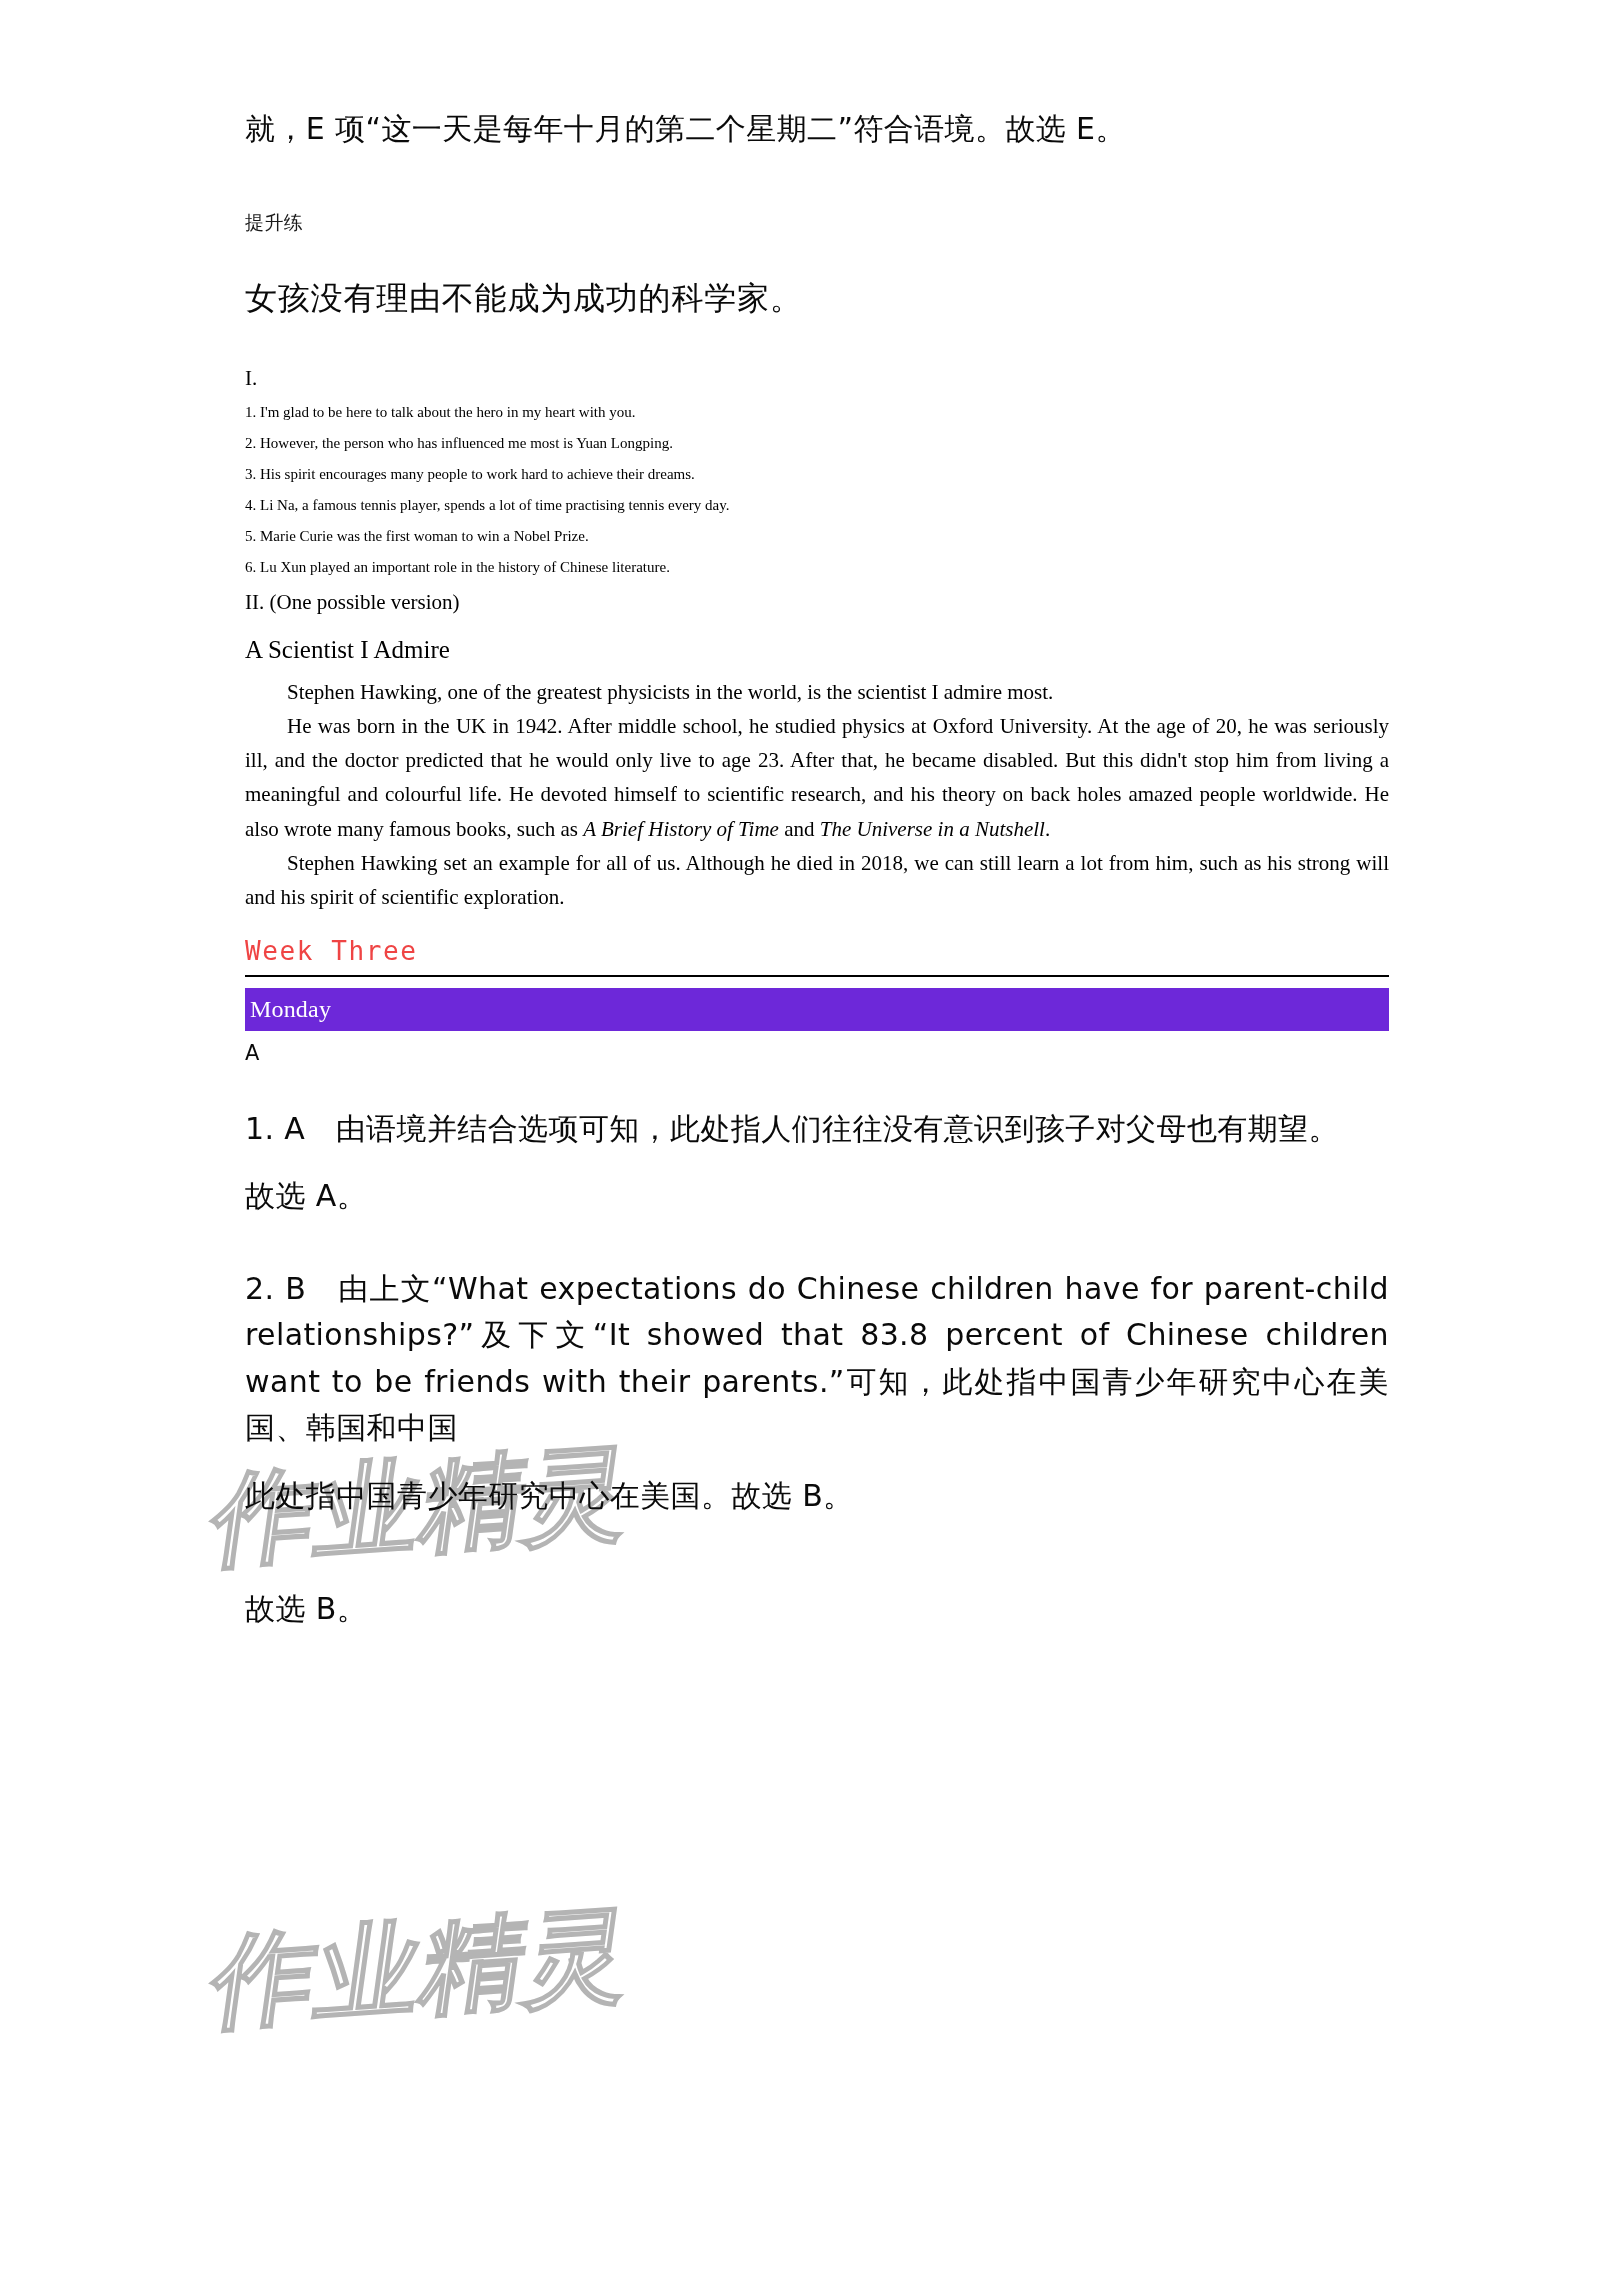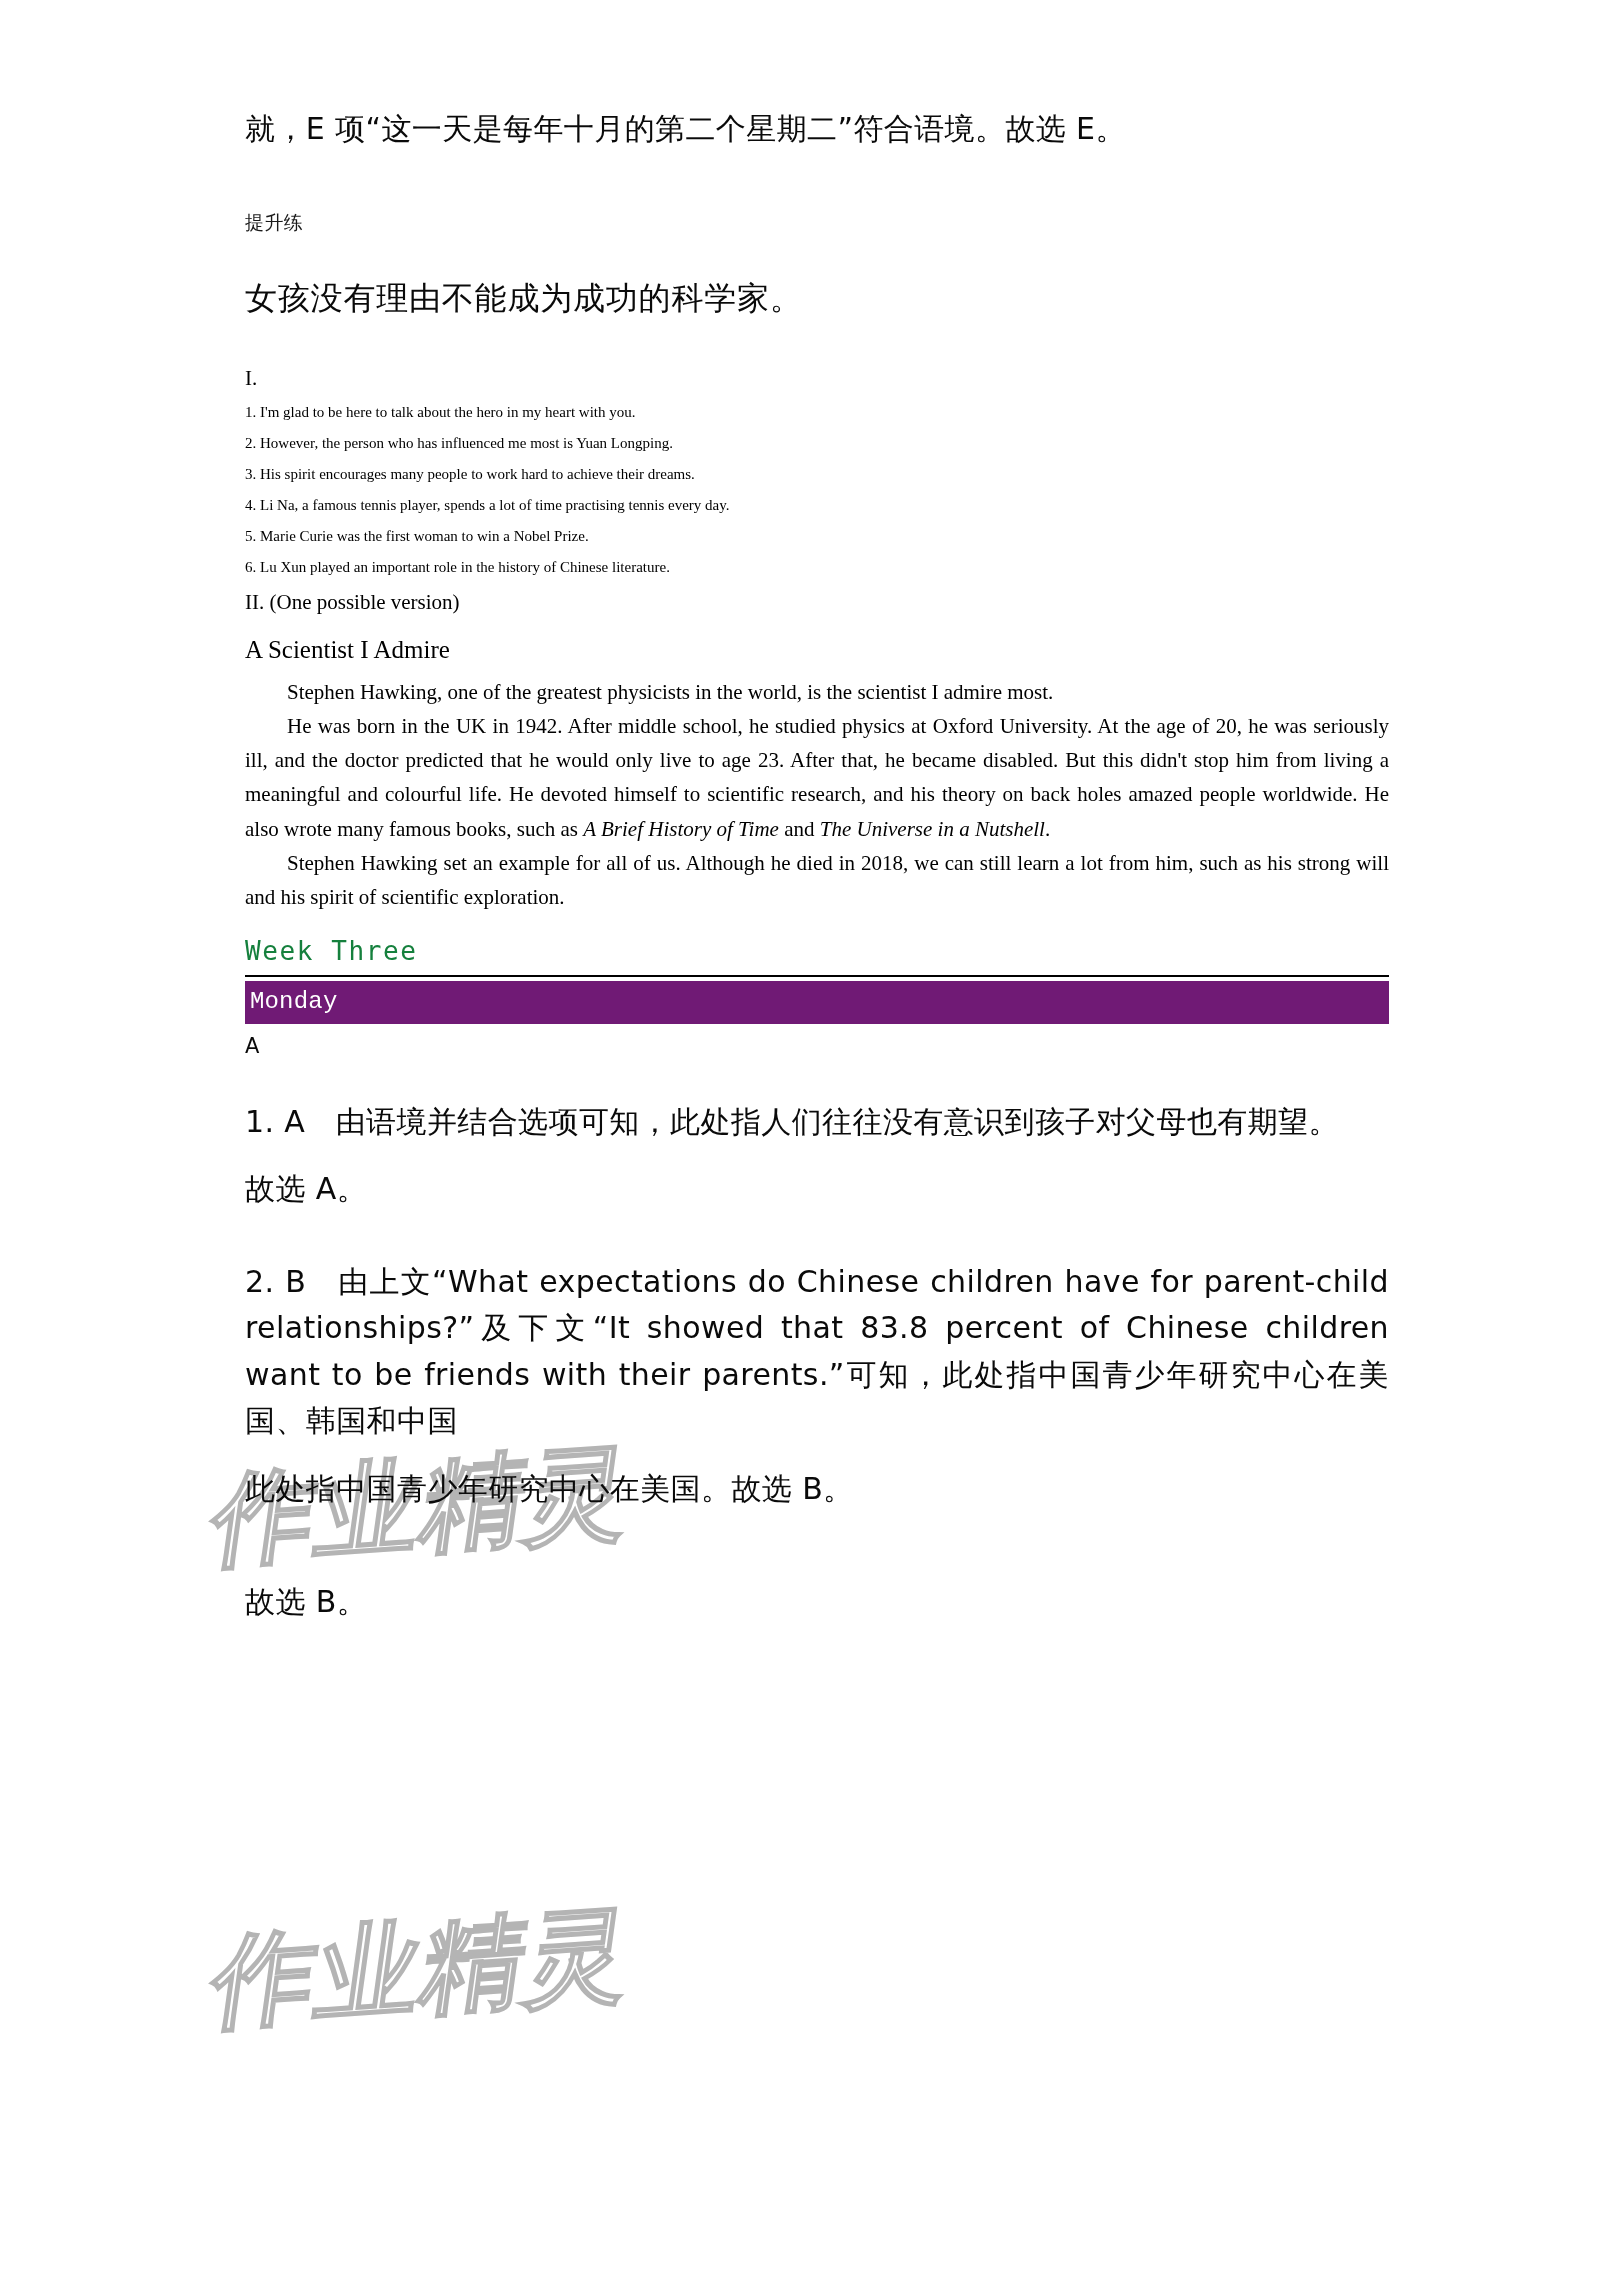--- a/index.html
+++ b/index.html
@@ -83,37 +83,37 @@
   }
   .essay-p.indent { text-indent: 42px; }
   .essay-p i { font-style: italic; }
 
   
   .week-head {
     font-family: "DejaVu Sans Mono", "Liberation Mono", monospace;
     font-size: 26px;
     letter-spacing: 1.6px;
     line-height: 1.3;
-    color: #15803d;
+    color: #ef4444;
   }
   .week-rule {
     border: 0;
     border-top: 2.5px solid #000;
     margin: 5.7px 0 0 0;
     width: 100%;
     height: 0;
   }
   .day-banner {
-    background: #701a75;
+    background: #6d28d9;
     color: #ffffff;
-    font-family: Liberation Mono, monospace;
+    font-family: Liberation Serif, serif;
     font-size: 24px;
     line-height: 1.0;
     padding: 9px 8.2px 10.6px 4.9px;
-    margin-top: 4px;
+    margin-top: 11px;
     letter-spacing: 0.2px;
   }
   .sec-label {
     font-family: "DejaVu Sans", "Liberation Sans", sans-serif;
     font-size: 21px;
     line-height: 1.3;
     color: #0a0a0a;
   }
 
   

